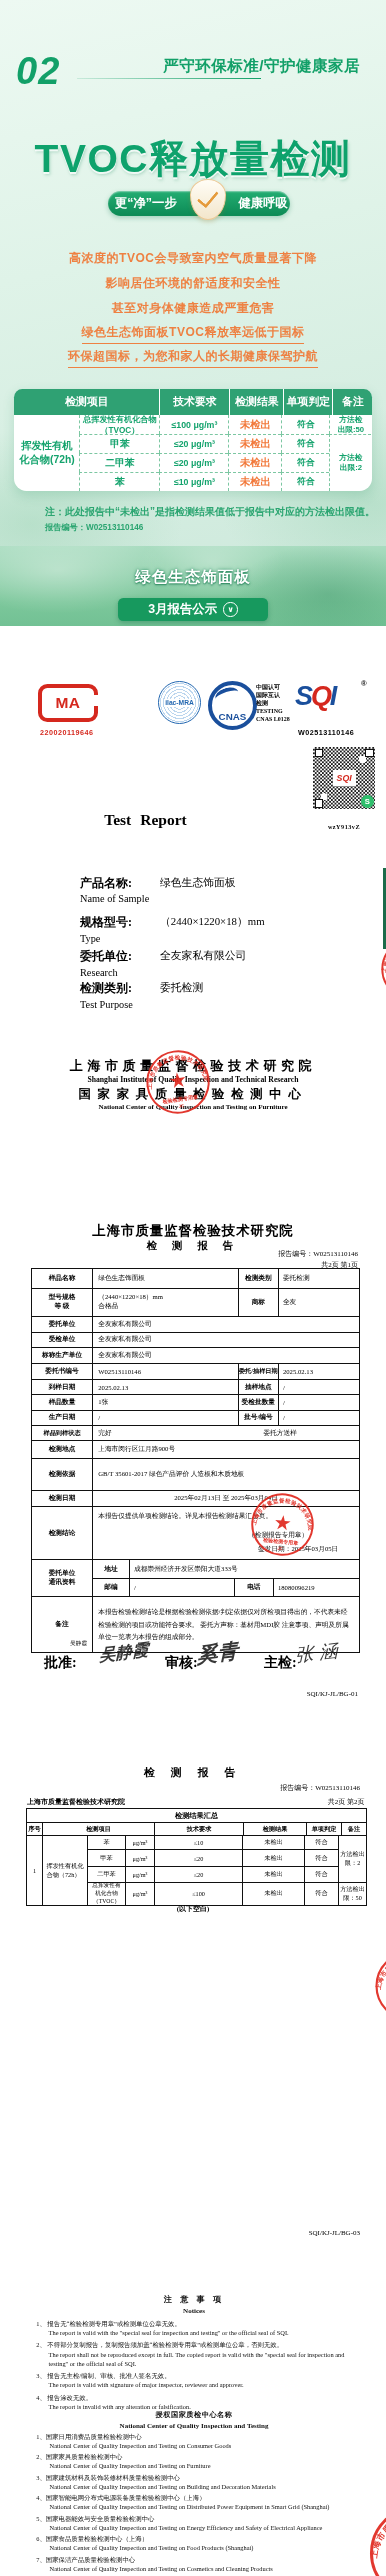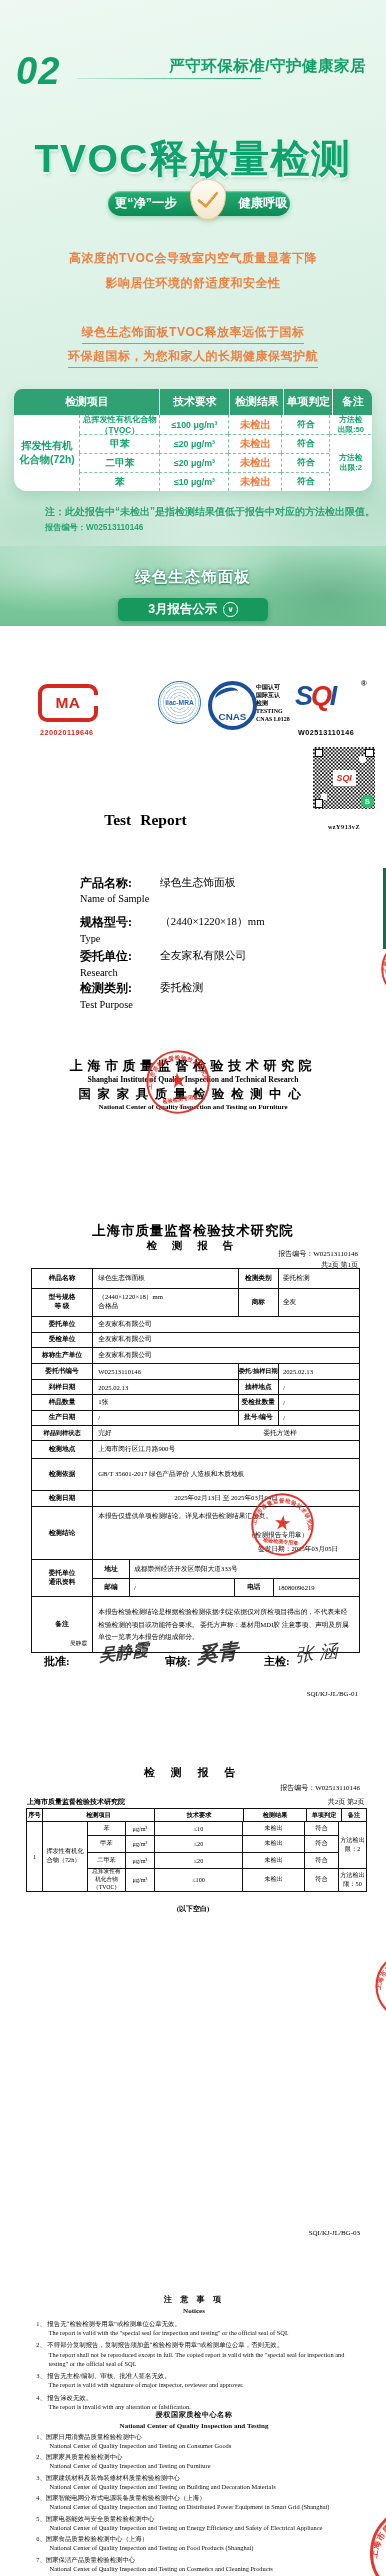--- a/index.html
+++ b/index.html
@@ -7,21 +7,21 @@
   .abs{position:absolute}
   .ser{font-family:"Liberation Serif","DejaVu Serif",serif}
   .b{font-weight:bold}
   .pre{white-space:pre-line}
   
   .hero{position:absolute;top:0;left:0;width:386px;height:546px;
     background:radial-gradient(216px 134px at 8% 96%,rgba(120,195,152,.30),rgba(120,195,152,0) 70%),
                radial-gradient(216px 134px at 96% 92%,rgba(120,195,152,.28),rgba(120,195,152,0) 70%),
                linear-gradient(168deg,#edf9f2 0%,#dff3e8 45%,#cfeadd 100%)}
   .secnum{left:16px;top:50px;font-size:38px;font-weight:900;font-style:italic;color:#12a068;letter-spacing:1px}
-  .sechead{right:20px;top:56px;font-size:15.5px;font-weight:900;color:#12a068;letter-spacing:0.5px}
+  .sechead{right:26px;top:56px;font-size:15.5px;font-weight:900;color:#12a068;letter-spacing:0.5px}
   .secline{left:77px;top:78px;width:184px;height:1px;background:linear-gradient(90deg,rgba(18,160,104,.15),#12a068)}
   .bigtitle{left:0;right:0;top:132px;text-align:center;font-size:39px;font-weight:900;color:#0ea26c;letter-spacing:1.5px;
     text-shadow:0 1.5px 0 rgba(255,255,255,.8),1px 2.6px 3.1px rgba(14,130,85,.25)}
   .pill{left:108px;top:191px;width:182px;height:25px;border-radius:13.4px;
     background:linear-gradient(180deg,#23ad72,#0c8a55);box-shadow:inset 0 1px 1.5px rgba(255,255,255,.45),0 2.1px 5.2px rgba(20,130,85,.3);
     display:flex;align-items:center;color:#fff;font-weight:800;font-size:12.4px}
   .pill .pl{flex:1;text-align:center;padding-left:3.1px}
   .pill .pgap{width:38px}
   .pill .pr{flex:1;text-align:right;padding-right:2px}
   .shield{left:190px;top:179px;width:34px;height:39px;background:linear-gradient(180deg,#fffdf6,#f3e6cb);
@@ -107,21 +107,21 @@
   .tl2{width:39px;flex:none;display:flex;align-items:center;justify-content:center;font-weight:700;border-left:0.5px solid #111;border-right:0.5px solid #111;text-align:center}
   .tv2{width:72px;flex:none;display:flex;align-items:center;padding:0 4.1px}
   .sub{flex:1;display:flex;flex-direction:column}
   .subr{display:flex;flex:1}
   .subr+.subr{border-top:0.5px solid #111}
   .sl{width:36px;flex:none;display:flex;align-items:center;justify-content:center;font-weight:700;border-right:0.5px solid #111}
   .sv{flex:1;display:flex;align-items:center;padding:0 4.1px}
   .sl2{width:38px;flex:none;display:flex;align-items:center;justify-content:center;font-weight:700;border-left:0.5px solid #111;border-right:0.5px solid #111}
   .sv2{width:77px;flex:none;display:flex;align-items:center;padding:0 4.1px}
   .sig{font-family:"DejaVu Serif","Liberation Serif",serif;font-style:italic;font-weight:700;color:#1c1c1c;transform:rotate(-7deg) skewX(-6deg);opacity:.88}
-  .siglab{font-size:11px;font-weight:800;font-family:Liberation Serif, serif}
+  .siglab{font-size:14px;font-weight:800;font-family:Liberation Serif, serif}
   .formno{font-size:7px;font-family:"Liberation Serif",serif}
   
   .p2t{left:0;right:0;top:1766px;text-align:center;font-size:10.8px;font-weight:800;letter-spacing:6.7px}
   .p2no{right:26px;top:1783px;font-size:7px}
   .p2in{left:27px;top:1797px;font-size:7px;font-weight:700}
   .p2pg{right:21.6px;top:1797px;font-size:7px}
   .t2{position:absolute;left:26px;top:1808px;width:339px;border:0.8px solid #111;font-size:6.2px;font-family:"Liberation Serif","DejaVu Serif",serif}
   .t2cap{height:13.4px;display:flex;align-items:center;justify-content:center;font-weight:800;font-size:7.2px;border-bottom:0.5px solid #111}
   .t2hd{display:flex;height:12px;border-bottom:0.5px solid #111;font-weight:700;text-align:center}
   .t2hd div{display:flex;align-items:center;justify-content:center;border-left:0.5px solid #111}
@@ -162,20 +162,21 @@
     <div class="abs secline"></div>
     <div class="abs bigtitle">TVOC释放量检测</div>
     <div class="abs pill">
       <div class="pl">更“净”一步</div>
       <div class="pgap"></div>
       <div class="pr">健康呼吸</div>
     </div>
     <div class="abs shield"></div>
     <div class="abs oline" style="top:250px">高浓度的TVOC会导致室内空气质量显著下降</div>
     <div class="abs oline" style="top:275px">影响居住环境的舒适度和安全性</div>
+    <div class="abs oline" style="top:300px">甚至对身体健康造成严重危害</div>
     <div class="abs oline" style="top:324px"><span class="ou">绿色生态饰面板TVOC释放率远低于国标</span></div>
     <div class="abs oline" style="top:348px"><span class="ou">环保超国标，为您和家人的长期健康保驾护航</span></div>
 
     <div class="card">
       <div class="chead">
         <div style="width:145px">检测项目</div>
         <div style="width:69px">技术要求</div>
         <div style="width:53px">检测结果</div>
         <div style="width:48px">单项判定</div>
         <div style="flex:1">备注</div>
@@ -391,20 +392,21 @@
   <div class="abs siglab" style="left:264px;top:1654px">主检:</div>
   <div class="abs sig" style="left:295px;top:1640px;font-size:18.5px;font-weight:400">张 涵</div>
   <div class="abs formno" style="right:28px;top:1690px">SQI/KJ-JL/BG-01</div>
 
   <div class="abs p2t ser">检 测 报 告</div>
   <div class="abs p2no ser">报告编号：W02513110146</div>
   <div class="abs p2in ser">上海市质量监督检验技术研究院</div>
   <div class="abs p2pg ser">共2页  第2页</div>
 
   <div class="t2">
+    <div class="t2cap">检测结果汇总</div>
     <div class="t2hd">
       <div style="width:15px">序号</div>
       <div style="width:111px">检测项目</div>
       <div style="width:88px">技术要求</div>
       <div style="width:62px">检测结果</div>
       <div style="width:34px">单项判定</div>
       <div style="flex:1">备注</div>
     </div>
     <div class="t2bod">
       <div class="bc nt nl" style="grid-column:1;grid-row:1/5">1</div>

